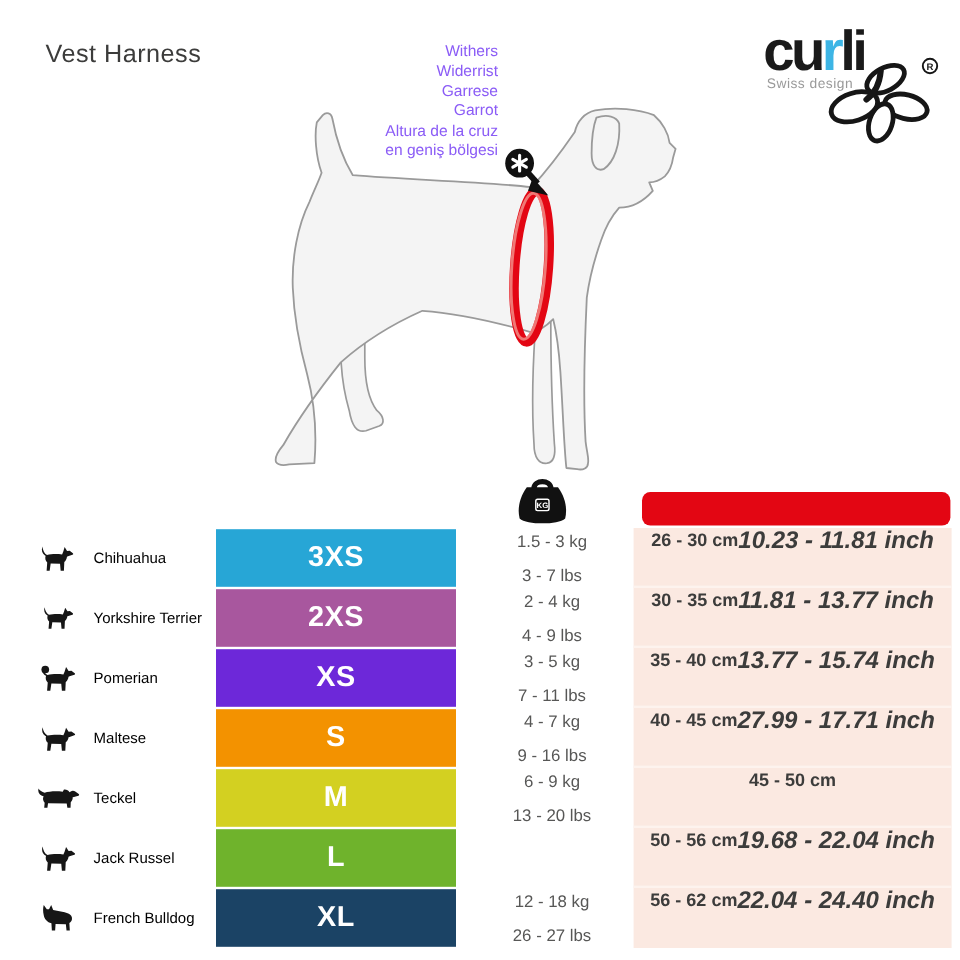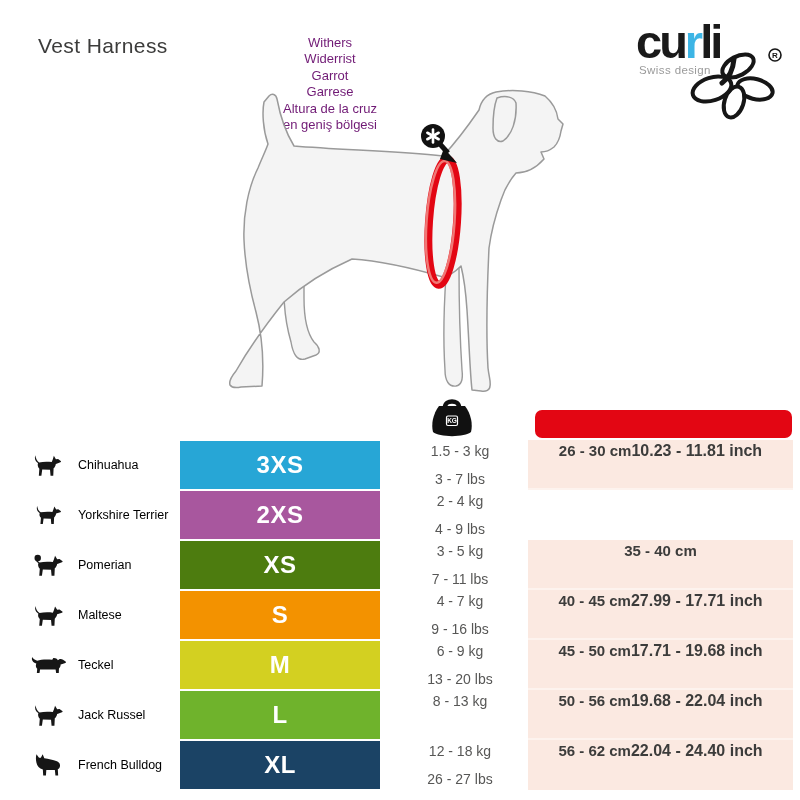--- a/index.html
+++ b/index.html
@@ -4,22 +4,22 @@
 <style>
   html,body{margin:0;padding:0;background:#ffffff;}
   .page{position:relative;width:800px;height:800px;background:#ffffff;overflow:hidden;
         font-family:"Liberation Sans", sans-serif;color:#3c3c3b;}
 
   
   .title{position:absolute;left:38px;top:34px;margin:0;font-size:21px;font-weight:400;
          letter-spacing:.4px;color:#3c3c3b;}
 
   
-  .withers{position:absolute;left:245px;top:35px;width:170px;text-align:center;
-           font-size:13px;line-height:16.4px;color:#701a75;}
+  .withers{position:absolute;left:245px;top:35px;width:170px;text-align:right;
+           font-size:13px;line-height:16.4px;color:#8b5cf6;}
 
   
   .brand{position:absolute;left:636px;top:18px;width:160px;height:110px;text-decoration:underline;}
   .brand-word{position:absolute;left:0;top:0;font-size:47px;font-weight:700;
               letter-spacing:-3px;color:#1a1a1a;line-height:1;}
   .brand-word .accent{color:#3db5e5;}
   .brand-tagline{position:absolute;left:3px;top:46px;font-size:11.5px;color:#9a9a9a;
                  letter-spacing:.4px;}
   .brand-flower{position:absolute;left:50px;top:28px;}
 
@@ -44,34 +44,34 @@
              display:flex;align-items:center;justify-content:center;
              color:#ffffff;font-size:24px;font-weight:700;letter-spacing:.5px;}
   .weight-cell{position:absolute;left:403px;top:0;width:114px;height:100%;
                display:flex;flex-direction:column;justify-content:space-between;text-align:center;
                font-size:14px;line-height:22.5px;color:#575756;}
   .girth-cell{position:absolute;left:528px;top:0;width:265px;height:50px;box-sizing:border-box;
               background:#fbe9e1;display:flex;flex-direction:row;justify-content:center;
               text-align:center;line-height:22.5px;}
   .row:not(:last-child) .girth-cell{border-bottom:2px solid #fdf3ee;}
   .girth-cm{font-size:15px;font-weight:700;color:#3c3c3b;}
-  .girth-inch{font-size:16px;font-weight:700;color:#3c3c3b;}
+  .girth-inch{font-size:20px;font-weight:700;font-style:italic;color:#3c3c3b;}
 </style>
 </head>
 <body>
 
 <div class="page">
 
   <h1 class="title">Vest Harness</h1>
 
   <div class="withers">
     <div>Withers</div>
     <div>Widerrist</div>
+    <div>Garrese</div>
     <div>Garrot</div>
-    <div>Garrese</div>
     <div>Altura de la cruz</div>
     <div>en geniş bölgesi</div>
   </div>
 
   <div class="brand">
     <div class="brand-word"><span>cu</span><span class="accent" style="color: rgb(61, 181, 229);">r</span><span>li</span></div>
     <div class="brand-tagline">Swiss design</div>
     <svg class="brand-flower" width="100" height="78" viewBox="0 0 100 78">
       <g fill="#ffffff" stroke="#161616" stroke-width="4">
         <ellipse cx="52" cy="20" rx="17" ry="9.5" transform="rotate(-28 52 20)"></ellipse>
@@ -181,39 +181,44 @@
           </svg>
         </span>
       <span class="breed-label">Yorkshire Terrier</span>
       <div class="size-band" style="background: rgb(168, 87, 158);">
           <span>2XS</span>
         </div>
       <div class="weight-cell">
         <div>2 - 4 kg</div>
         <div>4 - 9 lbs</div>
       </div>
+      <div class="girth-cell">
+        <div class="girth-cm">30 - 35 cm</div>
+        <div class="girth-inch">11.81 - 13.77 inch</div>
+      </div>
     </div>
 
     <div class="row">
       <span class="breed-icon">
           <svg width="34" height="25" viewBox="0 0 38 28" fill="#161616">
             <path d="M5,2.6 C3.9,6 4.8,9.2 7.6,11 L8.2,11.3 C7.5,13.8 8,16 9.8,17.6 L9.2,25.4 L12.2,25.4 L13.2,18.6 L22.4,18.8 L23,25.4 L26.2,25.4 L26.6,17.2 C28.2,15.8 29,14 29.2,12.2 L30.2,11.9 L34.6,10.4 C35.4,10.2 35.6,9.4 35,8.9 L31.9,6.6 L29.3,6.9 L26.9,3.1 L25.6,7.3 L24.4,10.2 C19.6,9.6 13.8,9.7 9.6,10.6 C7,9.2 5.6,6.2 5,2.6 Z"></path>
             <circle cx="7.5" cy="5.5" r="3.6"></circle>
           </svg>
         </span>
       <span class="breed-label">Pomerian</span>
-      <div class="size-band" style="background: #4d7c0f; text-align: center;">
+      <div class="size-band" style="background: #6d28d9; text-align: center;">
           <span>XS</span>
         </div>
       <div class="weight-cell">
         <div>3 - 5 kg</div>
         <div>7 - 11 lbs</div>
       </div>
       <div class="girth-cell">
         <div class="girth-cm">35 - 40 cm</div>
+        <div class="girth-inch">13.77 - 15.74 inch</div>
       </div>
     </div>
 
     <div class="row">
       <span class="breed-icon">
           <svg width="34" height="25" viewBox="0 0 38 28" fill="#161616">
             <path d="M5,2.6 C3.9,6 4.8,9.2 7.6,11 L8.2,11.3 C7.5,13.8 8,16 9.8,17.6 L9.2,25.4 L12.2,25.4 L13.2,18.6 L22.4,18.8 L23,25.4 L26.2,25.4 L26.6,17.2 C28.2,15.8 29,14 29.2,12.2 L30.2,11.9 L34.6,10.4 C35.4,10.2 35.6,9.4 35,8.9 L31.9,6.6 L29.3,6.9 L26.9,3.1 L25.6,7.3 L24.4,10.2 C19.6,9.6 13.8,9.7 9.6,10.6 C7,9.2 5.6,6.2 5,2.6 Z" transform="translate(0 1) scale(1 0.96)"></path>
           </svg>
         </span>
       <span class="breed-label">Maltese</span>
@@ -239,36 +244,34 @@
       <span class="breed-label">Teckel</span>
       <div class="size-band" style="background: rgb(211, 208, 33);">
           <span>M</span>
         </div>
       <div class="weight-cell">
         <div>6 - 9 kg</div>
         <div>13 - 20 lbs</div>
       </div>
       <div class="girth-cell">
         <div class="girth-cm">45 - 50 cm</div>
-        <div class="girth-inch">17.71 - 19.68 inch</div>
       </div>
     </div>
 
     <div class="row">
       <span class="breed-icon">
           <svg width="34" height="25" viewBox="0 0 38 28" fill="#161616">
             <path d="M5,2.6 C3.9,6 4.8,9.2 7.6,11 L8.2,11.3 C7.5,13.8 8,16 9.8,17.6 L9.2,25.4 L12.2,25.4 L13.2,18.6 L22.4,18.8 L23,25.4 L26.2,25.4 L26.6,17.2 C28.2,15.8 29,14 29.2,12.2 L30.2,11.9 L34.6,10.4 C35.4,10.2 35.6,9.4 35,8.9 L31.9,6.6 L29.3,6.9 L26.9,3.1 L25.6,7.3 L24.4,10.2 C19.6,9.6 13.8,9.7 9.6,10.6 C7,9.2 5.6,6.2 5,2.6 Z"></path>
           </svg>
         </span>
       <span class="breed-label">Jack Russel</span>
       <div class="size-band" style="background: rgb(111, 179, 44);">
           <span>L</span>
         </div>
       <div class="weight-cell">
-        <div>8 - 13 kg</div>
       </div>
       <div class="girth-cell">
         <div class="girth-cm">50 - 56 cm</div>
         <div class="girth-inch">19.68 - 22.04 inch</div>
       </div>
     </div>
 
     <div class="row">
       <span class="breed-icon">
           <svg width="31" height="26" viewBox="0 0 34 28" fill="#161616">

